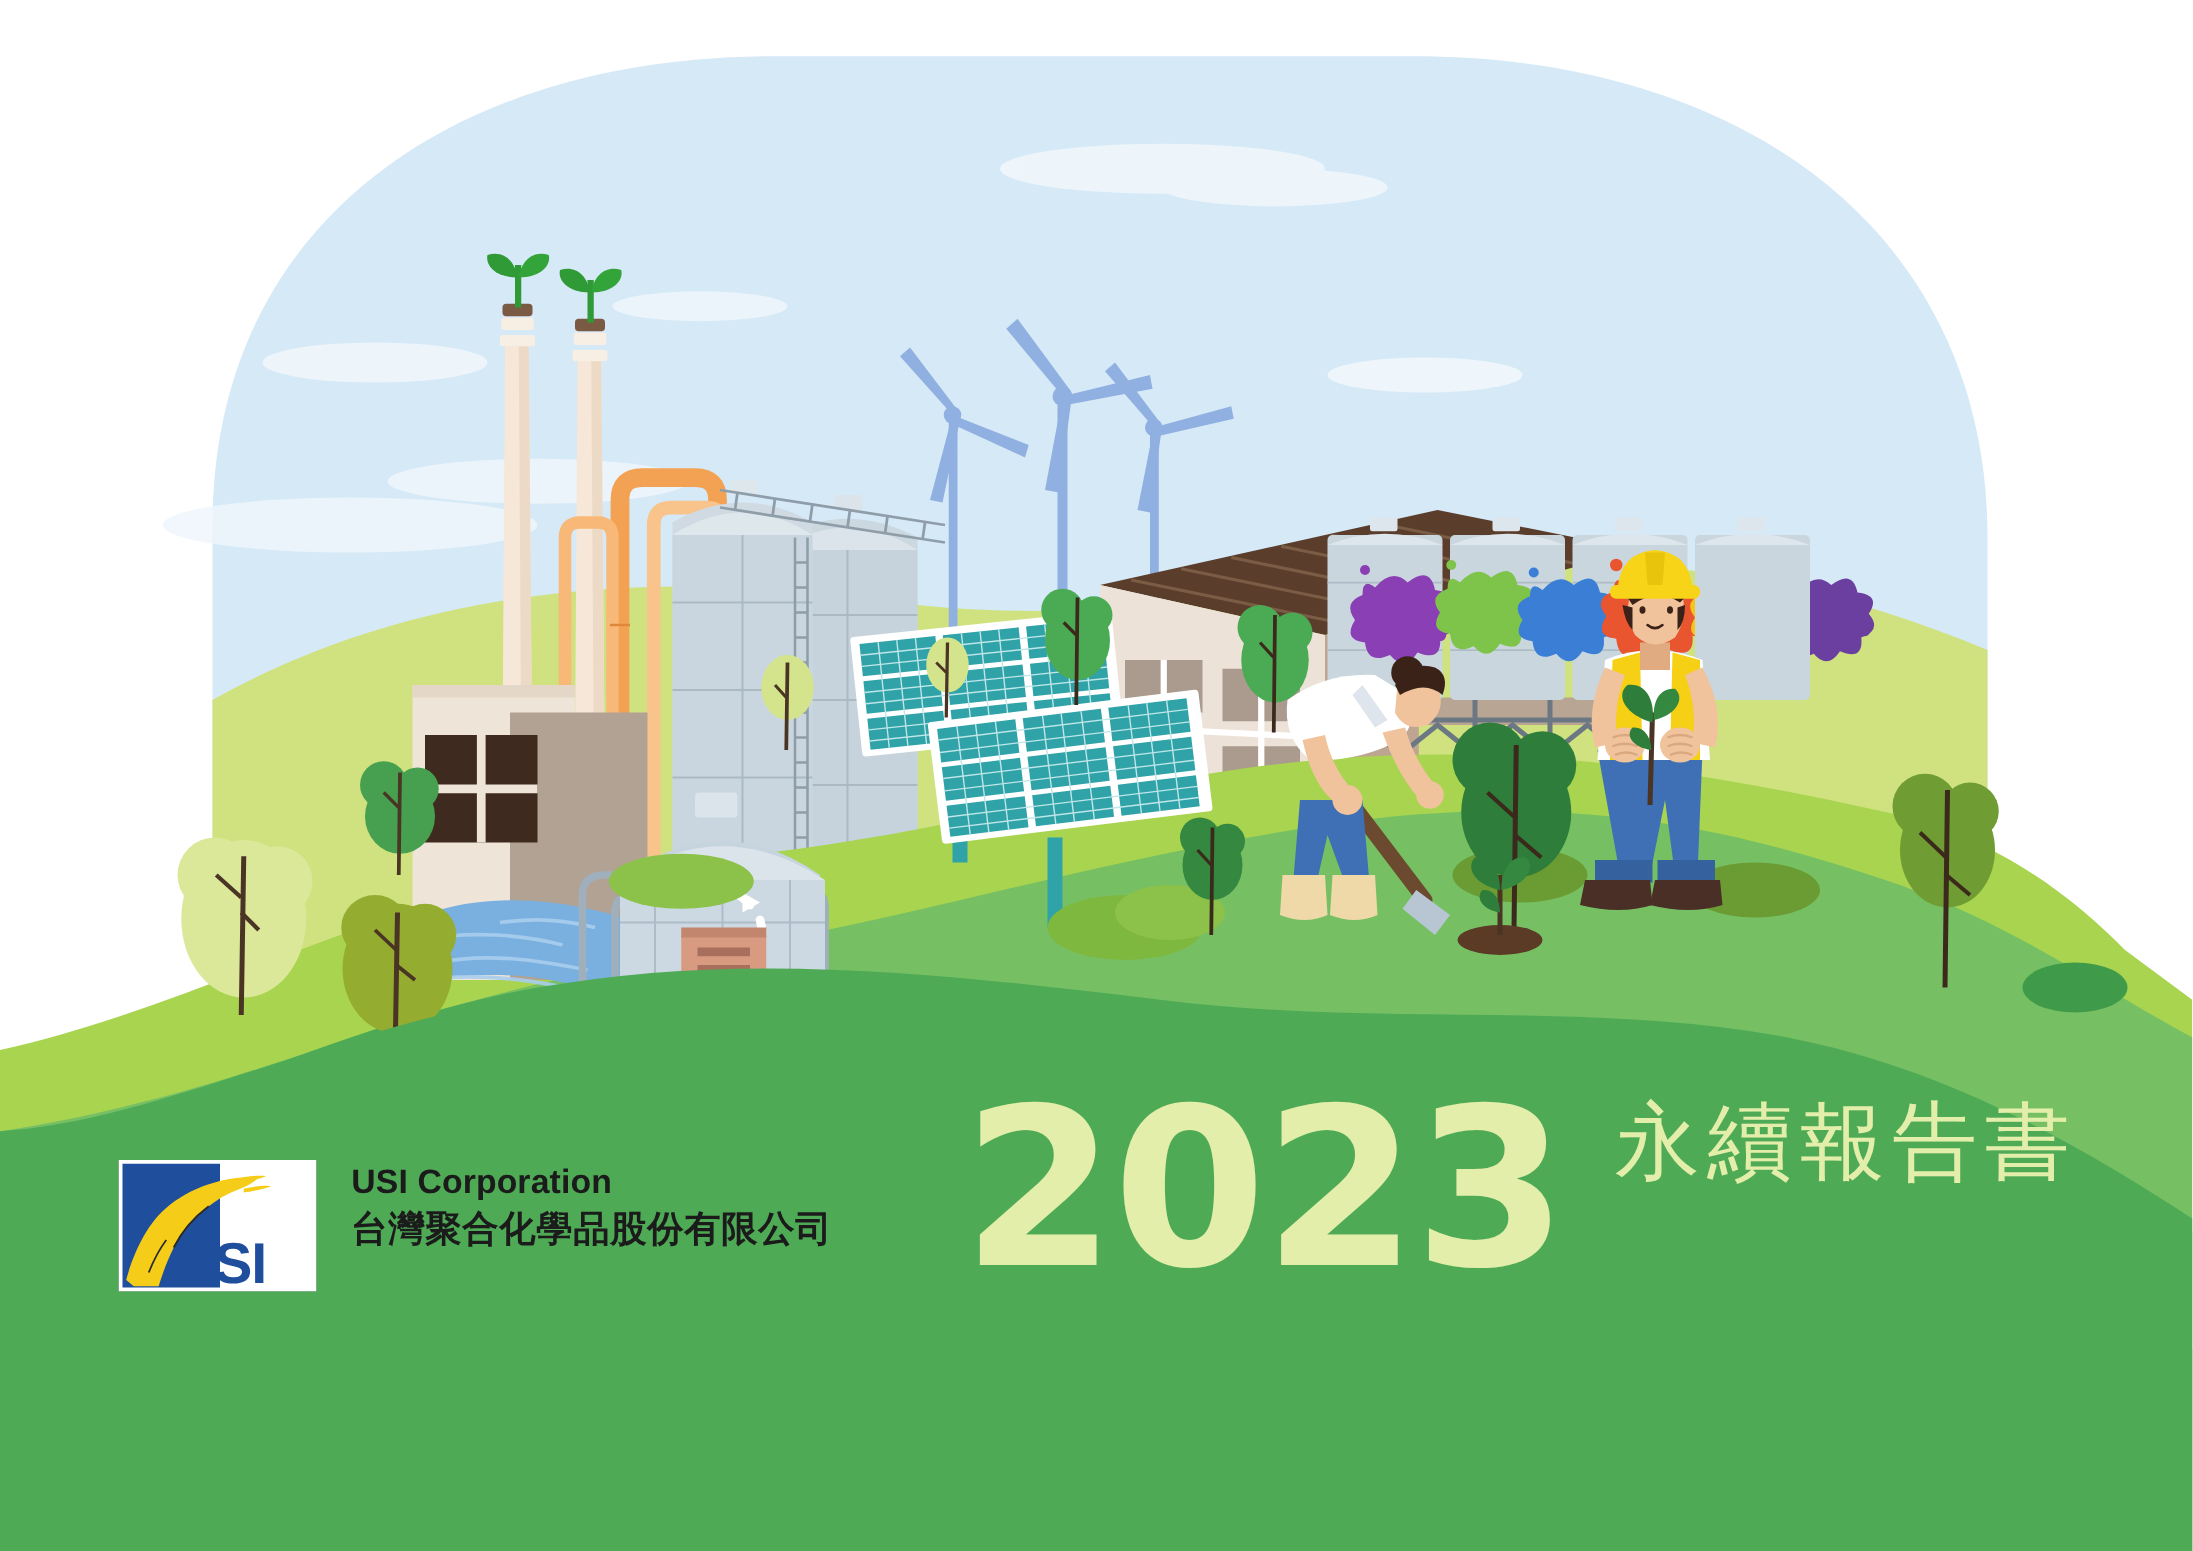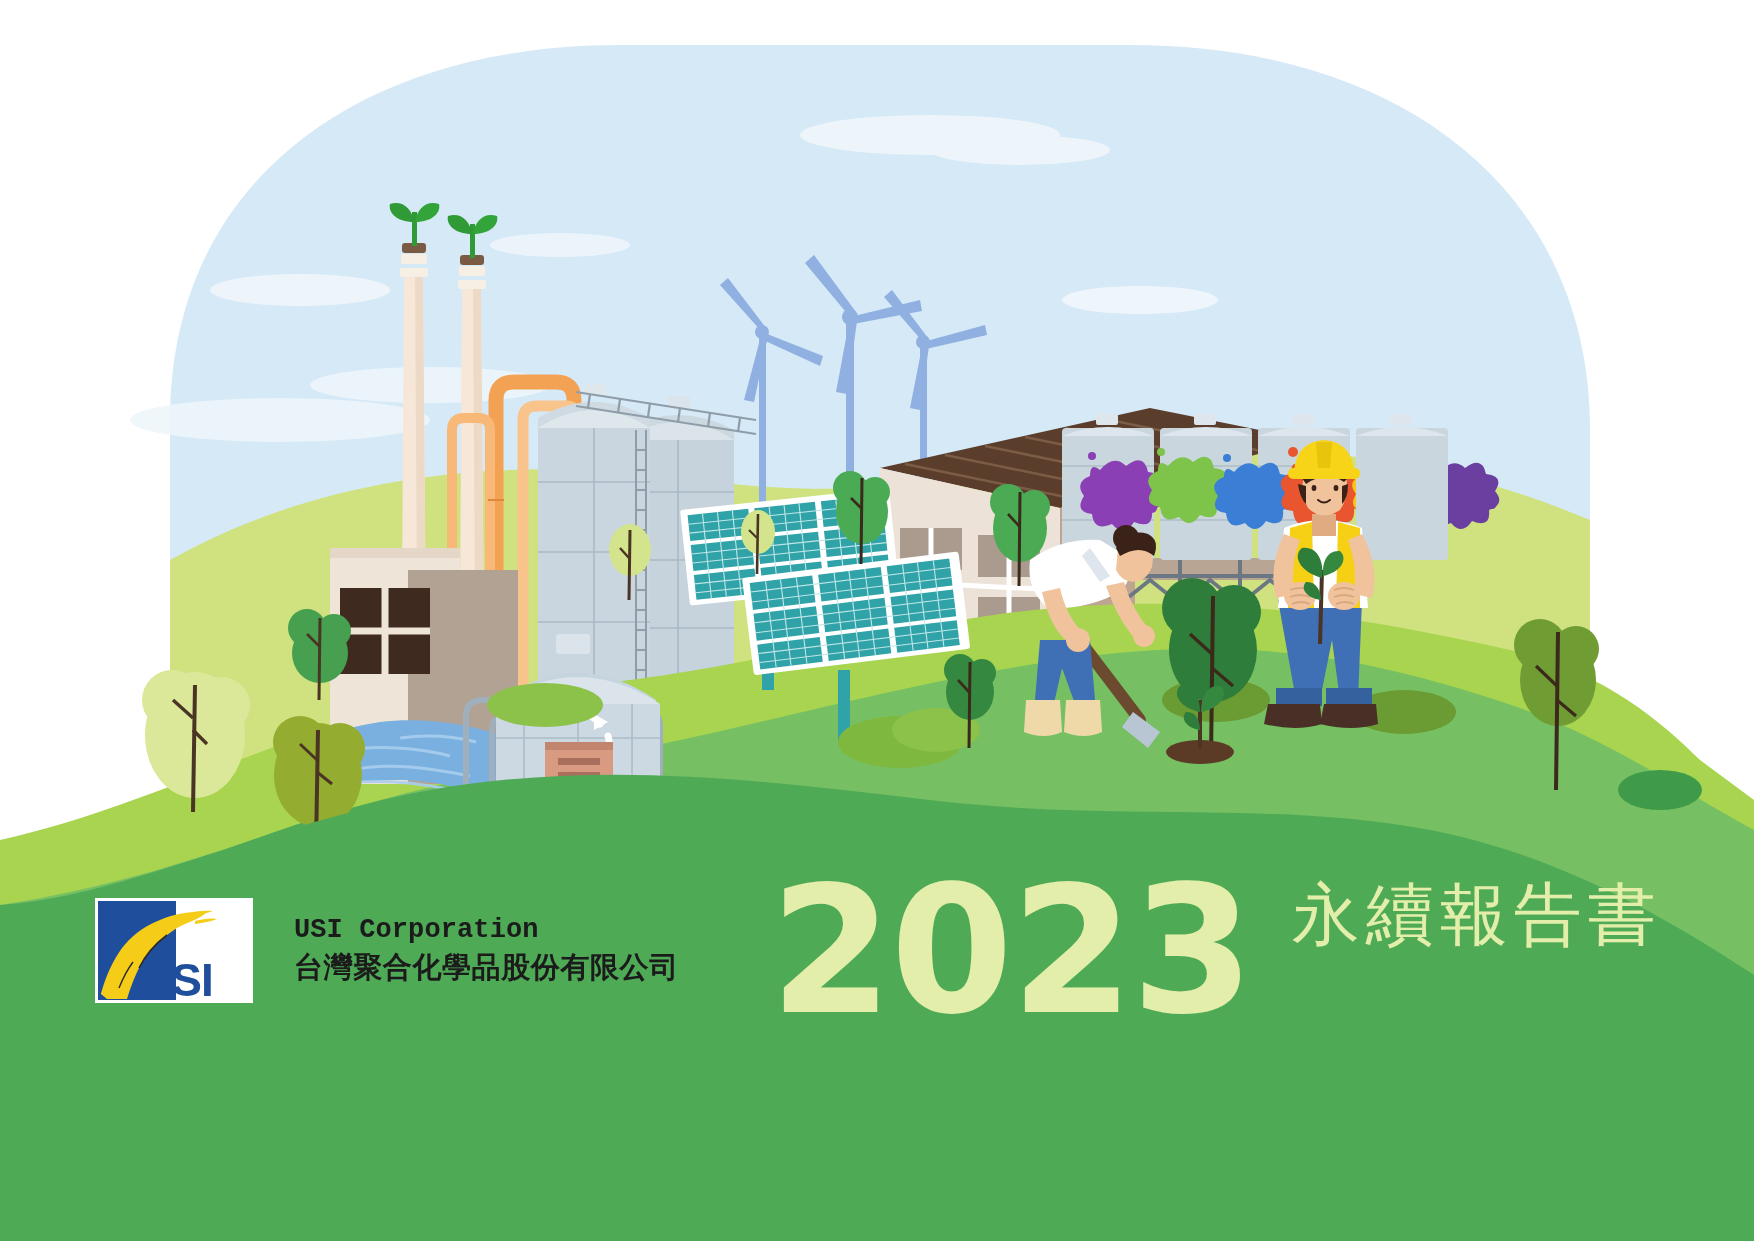--- a/index.html
+++ b/index.html
@@ -31,27 +31,27 @@
     position: absolute;
     left: 95px; top: 18px;
     display: flex;
     align-items: center;
   }
   #usi-logo-mark {
     width: 158px; height: 105px;
     position: relative;
     background: #f0abfc;
     flex: 0 0 auto;
+    margin-top: 30px;
   }
   #usi-logo-mark svg { display:block; width:158px; height:105px; }
   #logo-text-col {
-    margin-left: 41px;
+    margin-left: 28px;
     color: #1b1b1b;
     line-height: 1.28;
-    font-family: Liberation Mono, monospace;
   }
   #logo-line-en {
     font-size: 27px;
     font-weight: bold;
     letter-spacing: 0.1px;
     white-space: nowrap;
   }
   #logo-line-zh {
     font-size: 29px;
     font-weight: bold;

